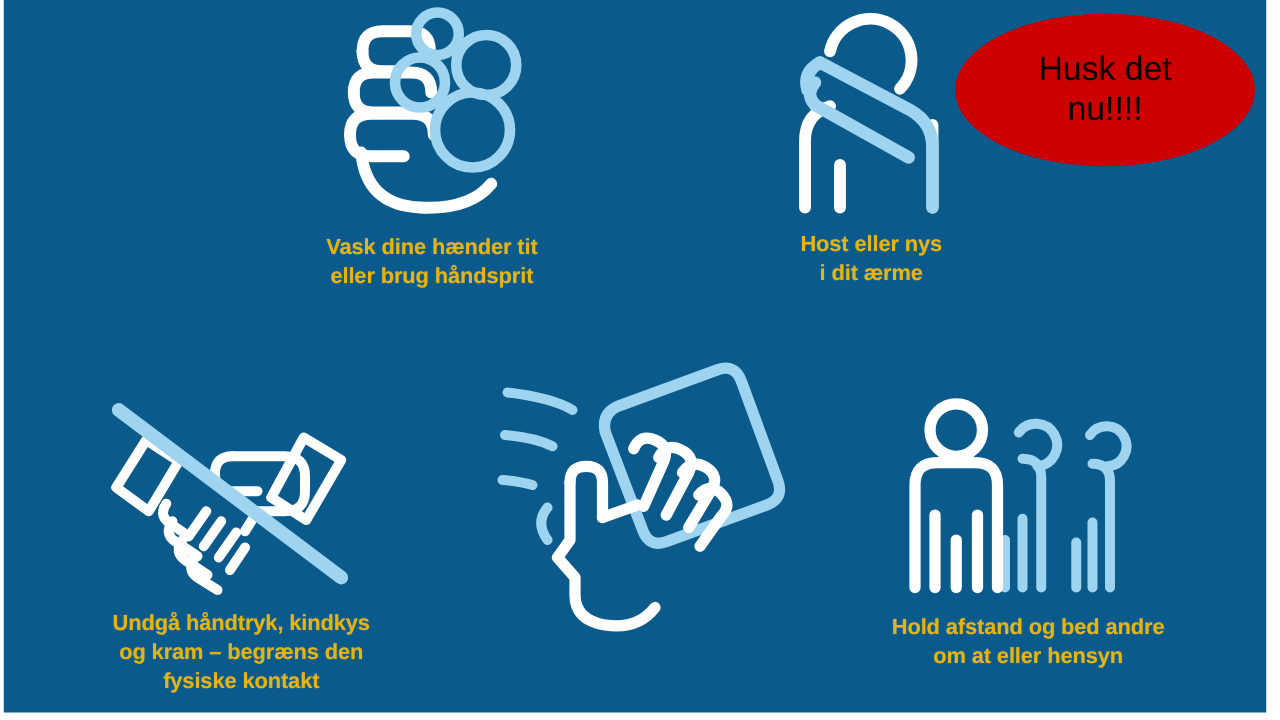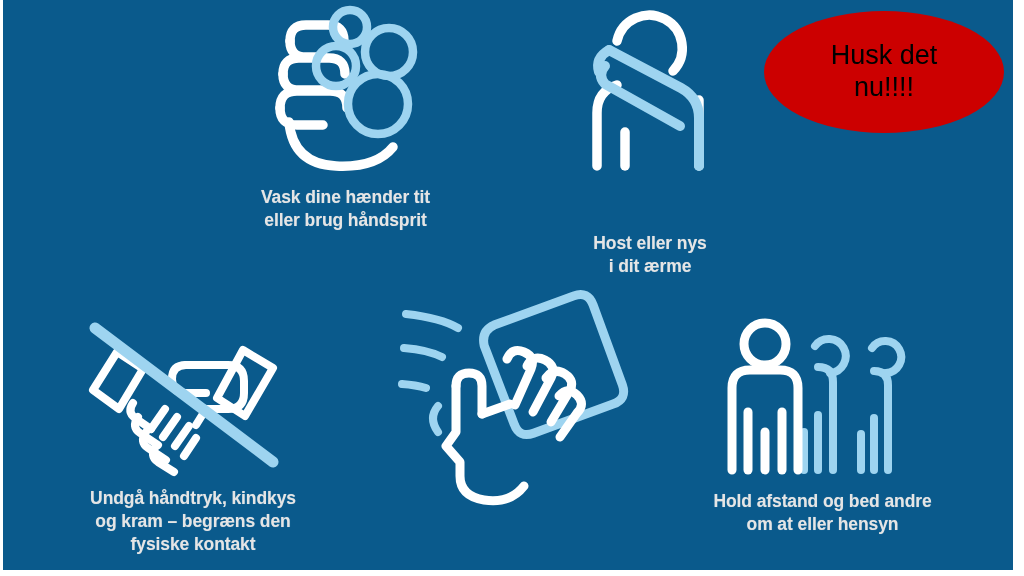--- a/index.html
+++ b/index.html
@@ -40,33 +40,33 @@
     display: flex;
     flex-direction: column;
     align-items: center;
     justify-content: flex-start;
     text-align: center;
   }
   .tile .art {
     display: block;
   }
   .caption {
-    color: #e5e5e5;
+    color: #eab308;
     font-family: "Liberation Sans", sans-serif;
     font-weight: bold;
     font-size: 17.5px;
     line-height: 1.32;
     letter-spacing: -0.1px;
     white-space: pre-line;
     text-shadow: 0 0 1px rgba(207,230,245,0.35);
   }
 
   
   .tile-wash   { left: 225px;  top: 4px;   width: 235px; }
-  .tile-cough  { left: 552px;  top: 4px;   width: 190px; gap: 48px; }
+  .tile-cough  { left: 599px;  top: 4px;   width: 190px; }
   
   .tile-noshake{ left: 20px;   top: 320px; width: 340px; }
   .tile-clean  { left: 378px;  top: 296px; width: 240px; }
   .tile-dist   { left: 662px;  top: 318px; width: 315px; }
 
   .cap-wash   { margin-top: 14px; }
   .cap-cough  { margin-top: 12px; }
   .cap-noshake{ margin-top: 12px; }
   .cap-clean  { margin-top: 10px; }
   .cap-dist   { margin-top: 12px; }

